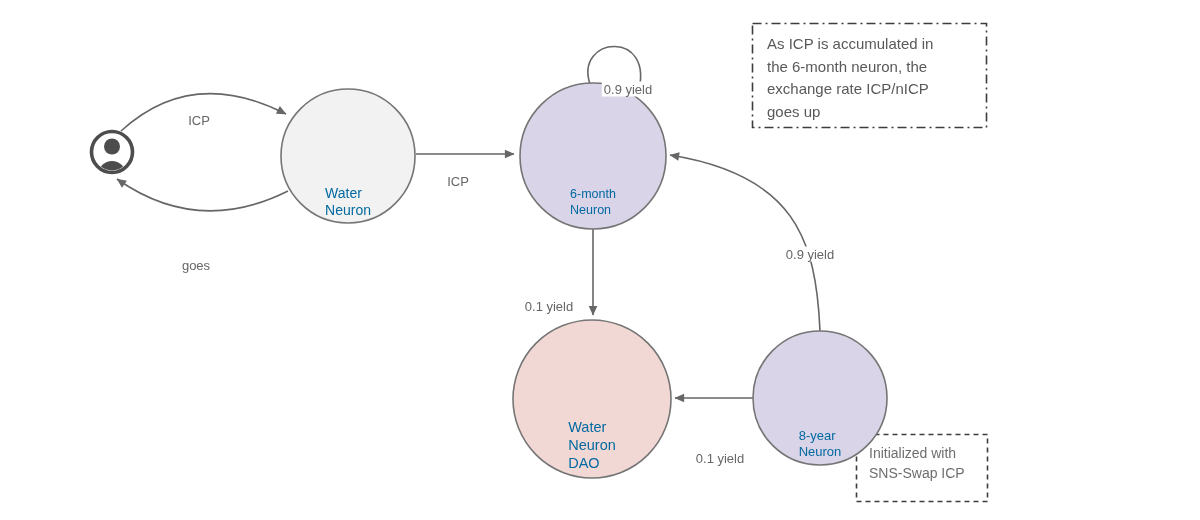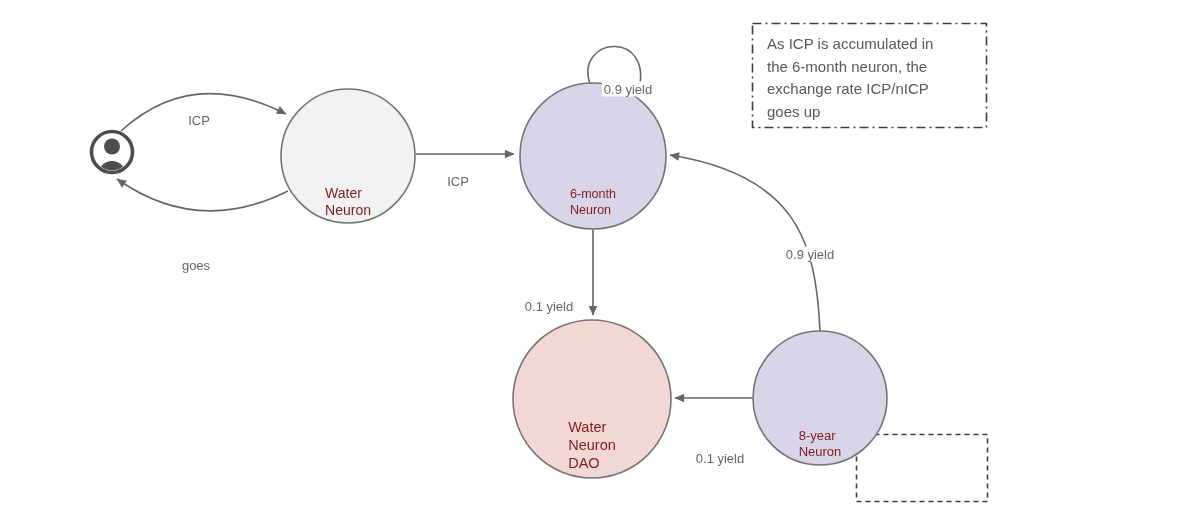--- a/index.html
+++ b/index.html
@@ -3,21 +3,21 @@
 <meta charset="utf-8">
 <style>
   html,body{margin:0;padding:0;background:#ffffff;}
   .stage{
     position:relative;width:1200px;height:520px;background:#ffffff;
     font-family:"Liberation Sans",sans-serif;overflow:hidden;
   }
   .stage svg{position:absolute;left:0;top:0;}
   
   .lbl{position:absolute;transform:translate(-50%,-50%);text-align:left;white-space:pre-line;margin-top:46px;}
-  .node-lbl{color:#7f1d1d;}
+  .node-lbl{color:#0369a1;}
   .pos-water{left:348px;top:156px;font-size:14px;line-height:17px;}
   .pos-six{left:593px;top:156px;font-size:12.5px;line-height:16px;}
   .pos-dao{left:592px;top:399px;font-size:14.5px;line-height:18px;}
   .pos-eight{left:820px;top:398px;font-size:13px;line-height:16px;}
   .edge-lbl{color:#666666;font-size:13px;line-height:15px;background:#ffffff;padding:0 2px;}
   .pos-icp-top{left:199px;top:74px;}
   .pos-nicp{left:196px;top:219px;}
   .pos-icp-mid{left:458px;top:135px;}
   .pos-yield-self{left:628px;top:43px;}
   .pos-yield-vert{left:549px;top:260px;}
@@ -86,14 +86,16 @@
   <div class="lbl edge-lbl pos-icp-mid">ICP</div>
   <div class="lbl edge-lbl pos-yield-self">0.9 yield</div>
   <div class="lbl edge-lbl pos-yield-vert">0.1 yield</div>
   <div class="lbl edge-lbl pos-yield-curve">0.9 yield</div>
   <div class="lbl edge-lbl pos-yield-horiz">0.1 yield</div>
 
   <div class="note pos-note-exchange">As ICP is accumulated in
 the 6-month neuron, the
 exchange rate ICP/nICP
 goes up</div>
+  <div class="note pos-note-init">Initialized with
+SNS-Swap ICP</div>
 
 </div>
 
 </body></html>

